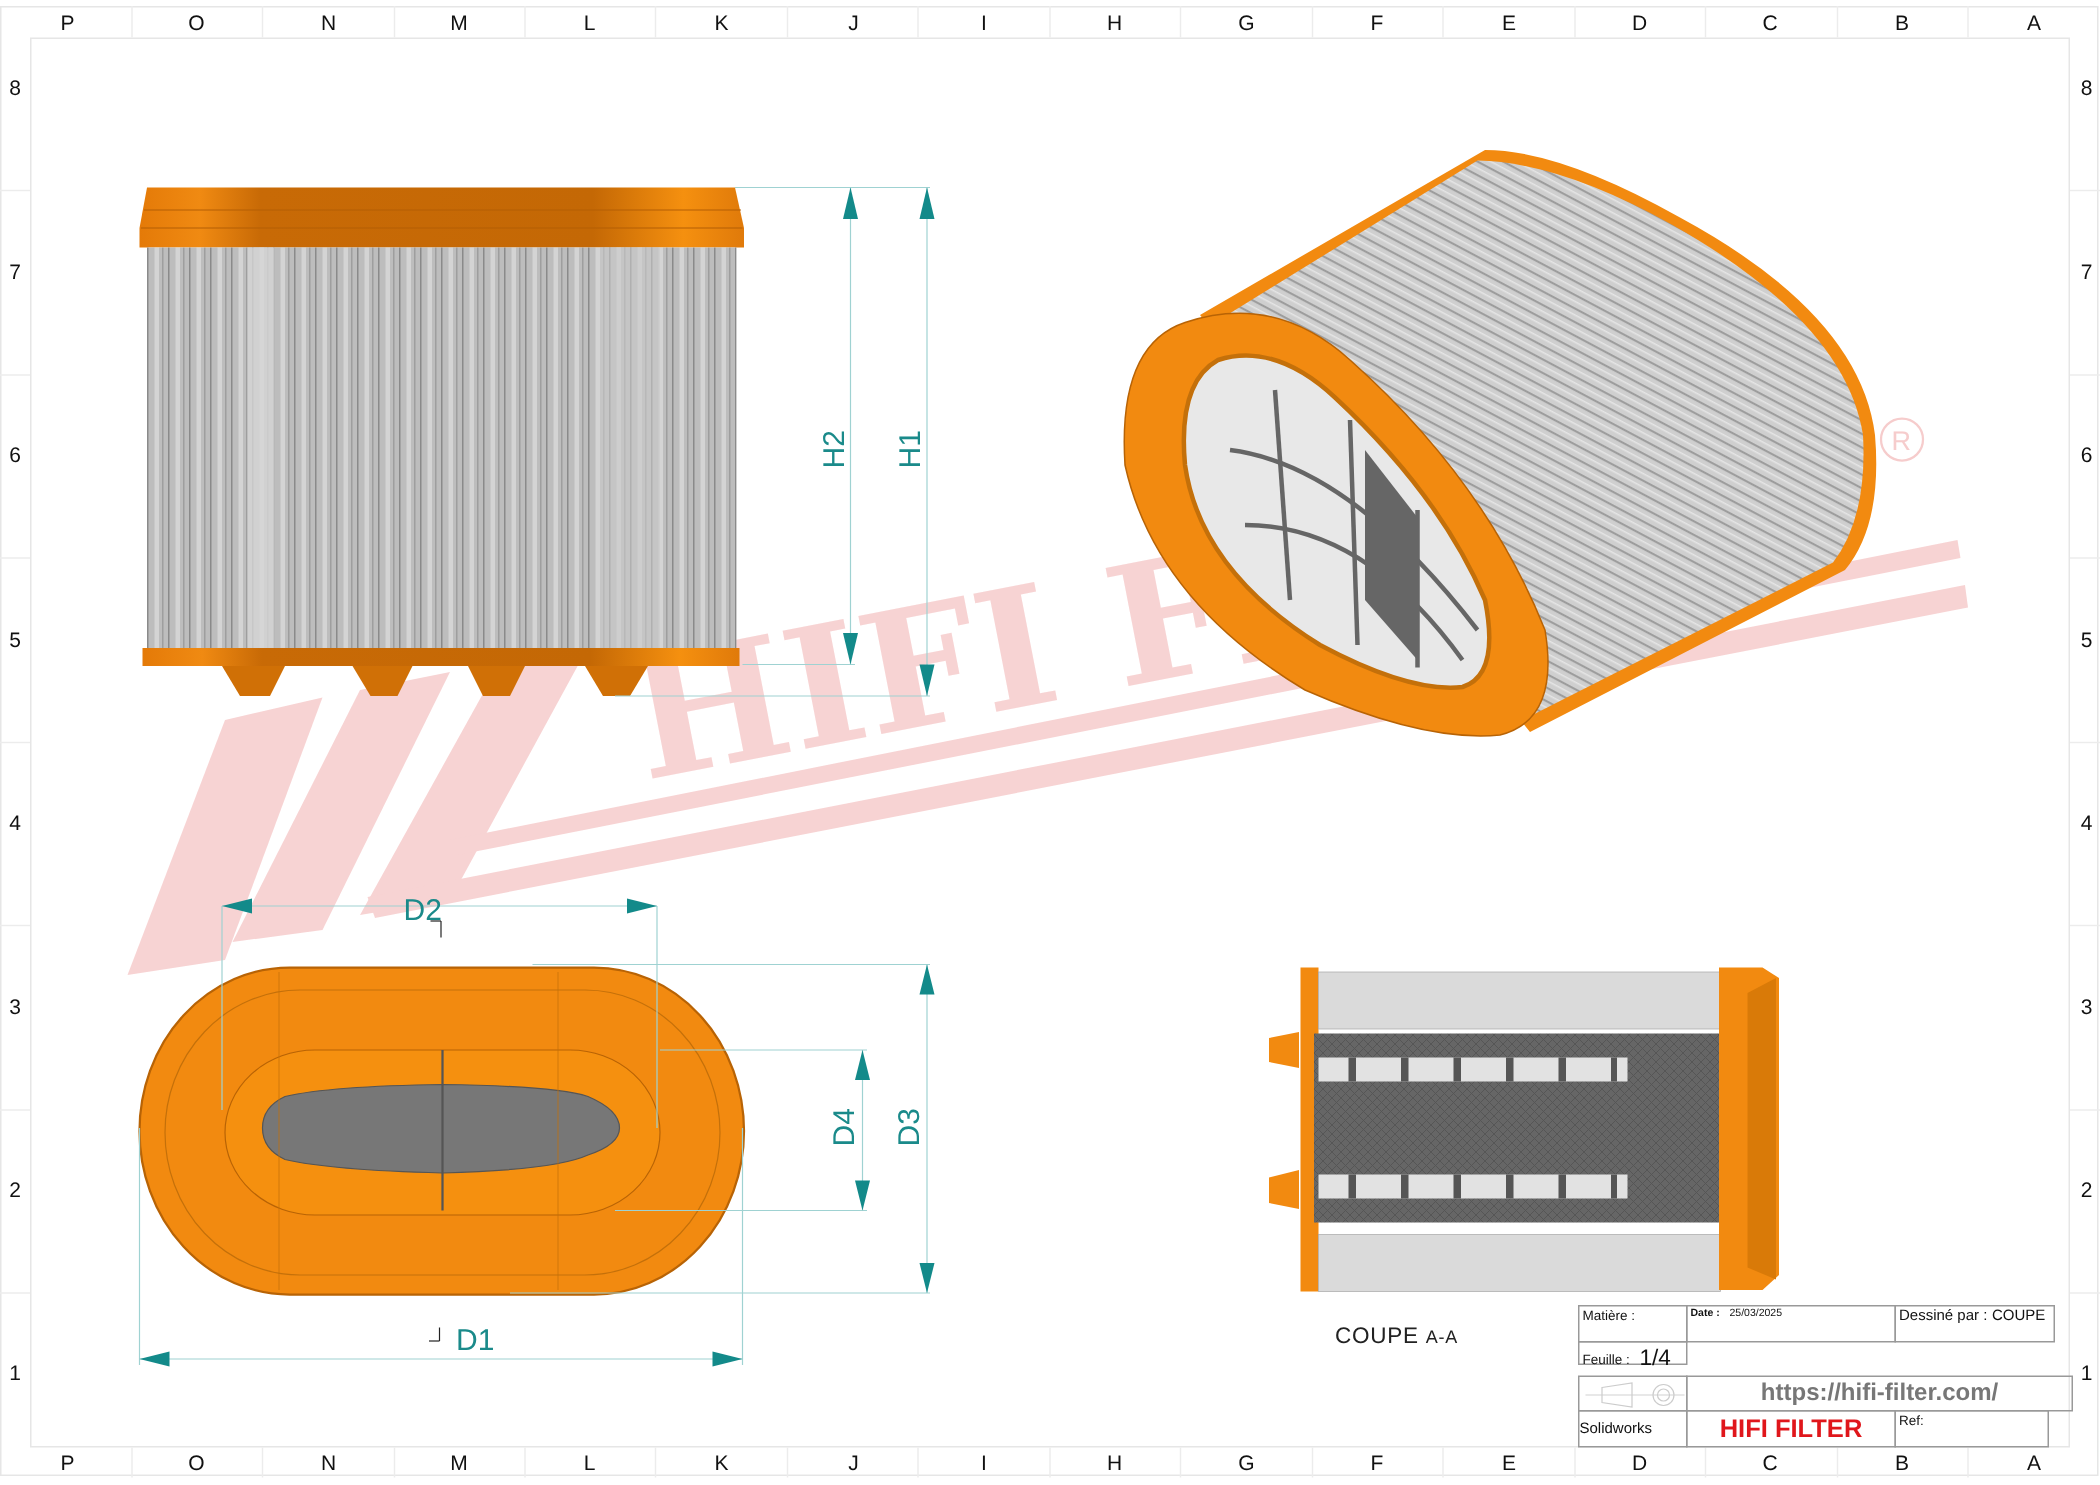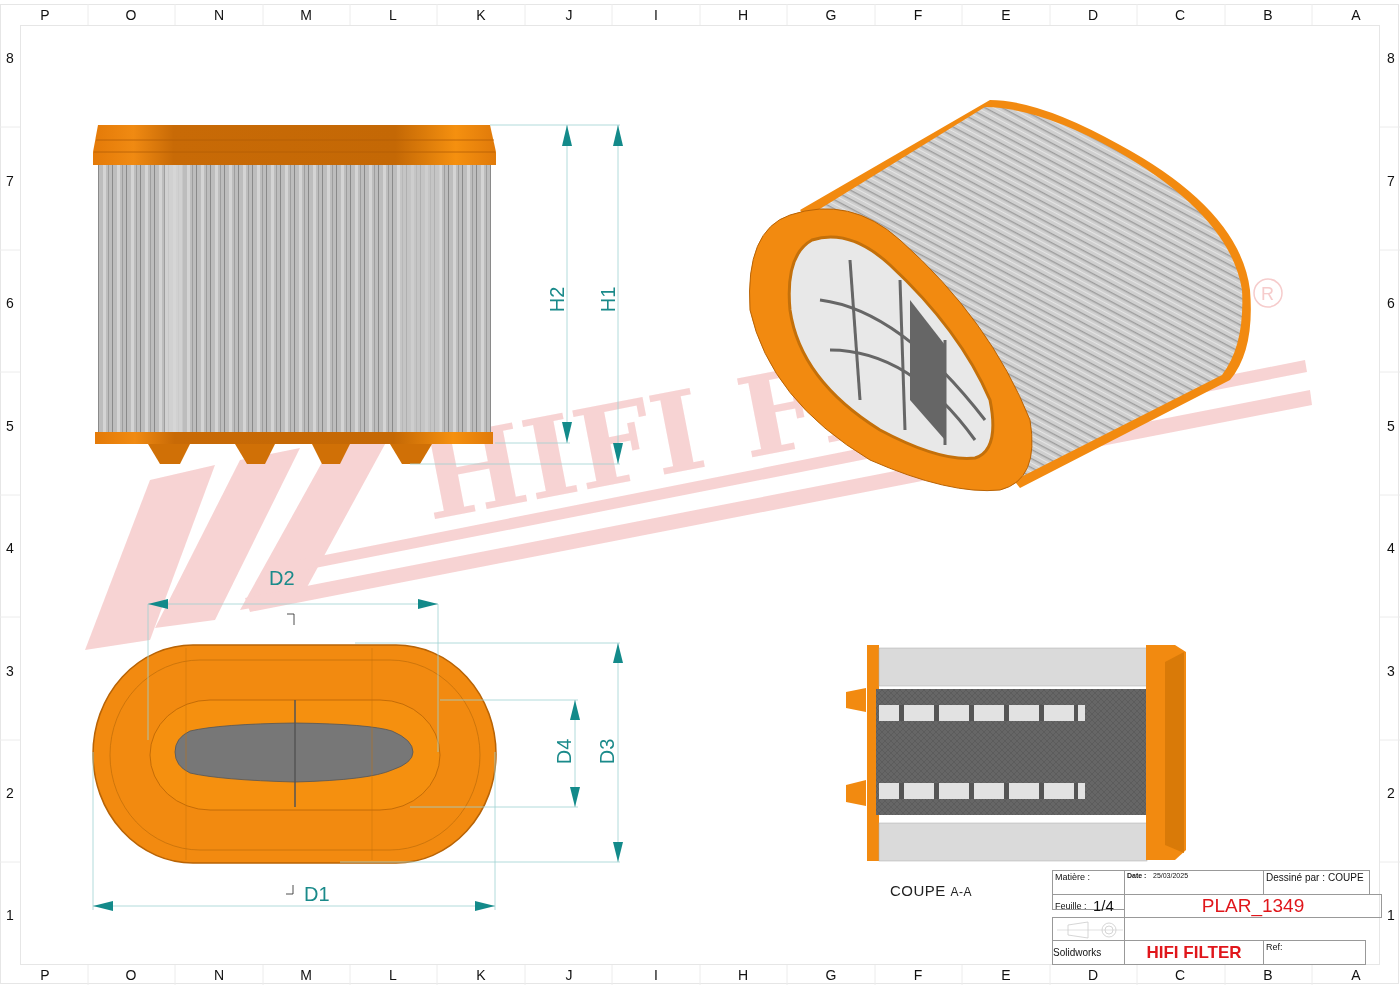--- a/index.html
+++ b/index.html
@@ -222,21 +222,21 @@
     <polygon points="618,643 613,663 623,663"></polygon>
     <polygon points="618,862 613,842 623,842"></polygon>
   </g>
   <g stroke="#222" stroke-width="0.8">
     <line x1="287" y1="614" x2="294" y2="614"></line>
       <line x1="294" y1="614" x2="294" y2="625"></line>
     <line x1="286" y1="894" x2="293" y2="894"></line>
       <line x1="293" y1="885" x2="293" y2="894"></line>
   </g>
 </svg>
-<div class="dimlabel" style="left:269px;top:567px">D2</div>
+<div class="dimlabel" style="left:269px;top:596px">D2</div>
 <div class="dimlabel" style="left:304px;top:883px">D1</div>
 <div class="dimlabel vert" style="left:549px;top:740px;width:30px;text-align:center">D4</div>
 <div class="dimlabel vert" style="left:592px;top:740px;width:30px;text-align:center">D3</div>
 
 <svg width="1400" height="990">
   <defs>
     <pattern id="isopleat" width="8" height="8" patternUnits="userSpaceOnUse" patternTransform="rotate(28)">
       <rect width="8" height="8" fill="#cfcfcf"></rect>
       <rect width="8" height="1.4" fill="#9d9d9d"></rect>
       <rect y="4" width="8" height="1" fill="#e5e5e5"></rect>
@@ -302,31 +302,31 @@
     <span style="position:absolute;left:28px;top:1px;font-size:7px">25/03/2025</span>
   </div>
   <div class="tb-cell" style="left:211px;top:0;width:107px;height:25px">
     <span style="position:absolute;left:2px;top:1px;font-size:10px">Dessiné par :</span>
     <span style="position:absolute;left:64px;top:1px;font-size:10px">COUPE</span>
   </div>
   <div class="tb-cell" style="left:0;top:24px;width:73px;height:16px">
     <span style="position:absolute;left:2px;top:6px;font-size:9px">Feuille :</span>
     <span style="position:absolute;left:40px;top:2px;font-size:15px">1/4</span>
   </div>
-  <div class="tb-cell" style="left:72px;top:24px;width:258px;height:24px;text-align:center">
-    <span style="font-size:19px;color:#e0161b;line-height:22px">PLAR_1349</span>
-  </div>
   <div class="tb-cell" style="left:0;top:47px;width:73px;height:24px">
     <svg width="73" height="24" style="position:relative">
       <polygon points="15,7 35,4 35,20 15,17" fill="none" stroke="#ccc" stroke-width="0.8"></polygon>
       <line x1="4" y1="12" x2="70" y2="12" stroke="#ccc" stroke-width="0.6"></line>
       <circle cx="56" cy="12" r="7" fill="none" stroke="#ccc" stroke-width="0.8"></circle>
       <circle cx="56" cy="12" r="4" fill="none" stroke="#ccc" stroke-width="0.8"></circle>
     </svg>
   </div>
+  <div class="tb-cell" style="left:72px;top:47px;width:258px;height:24px;text-align:center">
+    <span style="font-size:16px;color:#777;font-weight:bold;line-height:22px">https://hifi-filter.com/</span>
+  </div>
   <div class="tb-cell" style="left:0;top:70px;width:73px;height:25px;text-align:left">
     <span style="font-size:10px;line-height:24px">Solidworks</span>
   </div>
   <div class="tb-cell" style="left:72px;top:70px;width:140px;height:25px;text-align:center">
     <span style="font-size:17px;color:#e0161b;font-weight:bold;line-height:24px">HIFI FILTER</span>
   </div>
   <div class="tb-cell" style="left:211px;top:70px;width:103px;height:25px">
     <span style="position:absolute;left:2px;top:1px;font-size:9px">Ref:</span>
   </div>
 </div>

